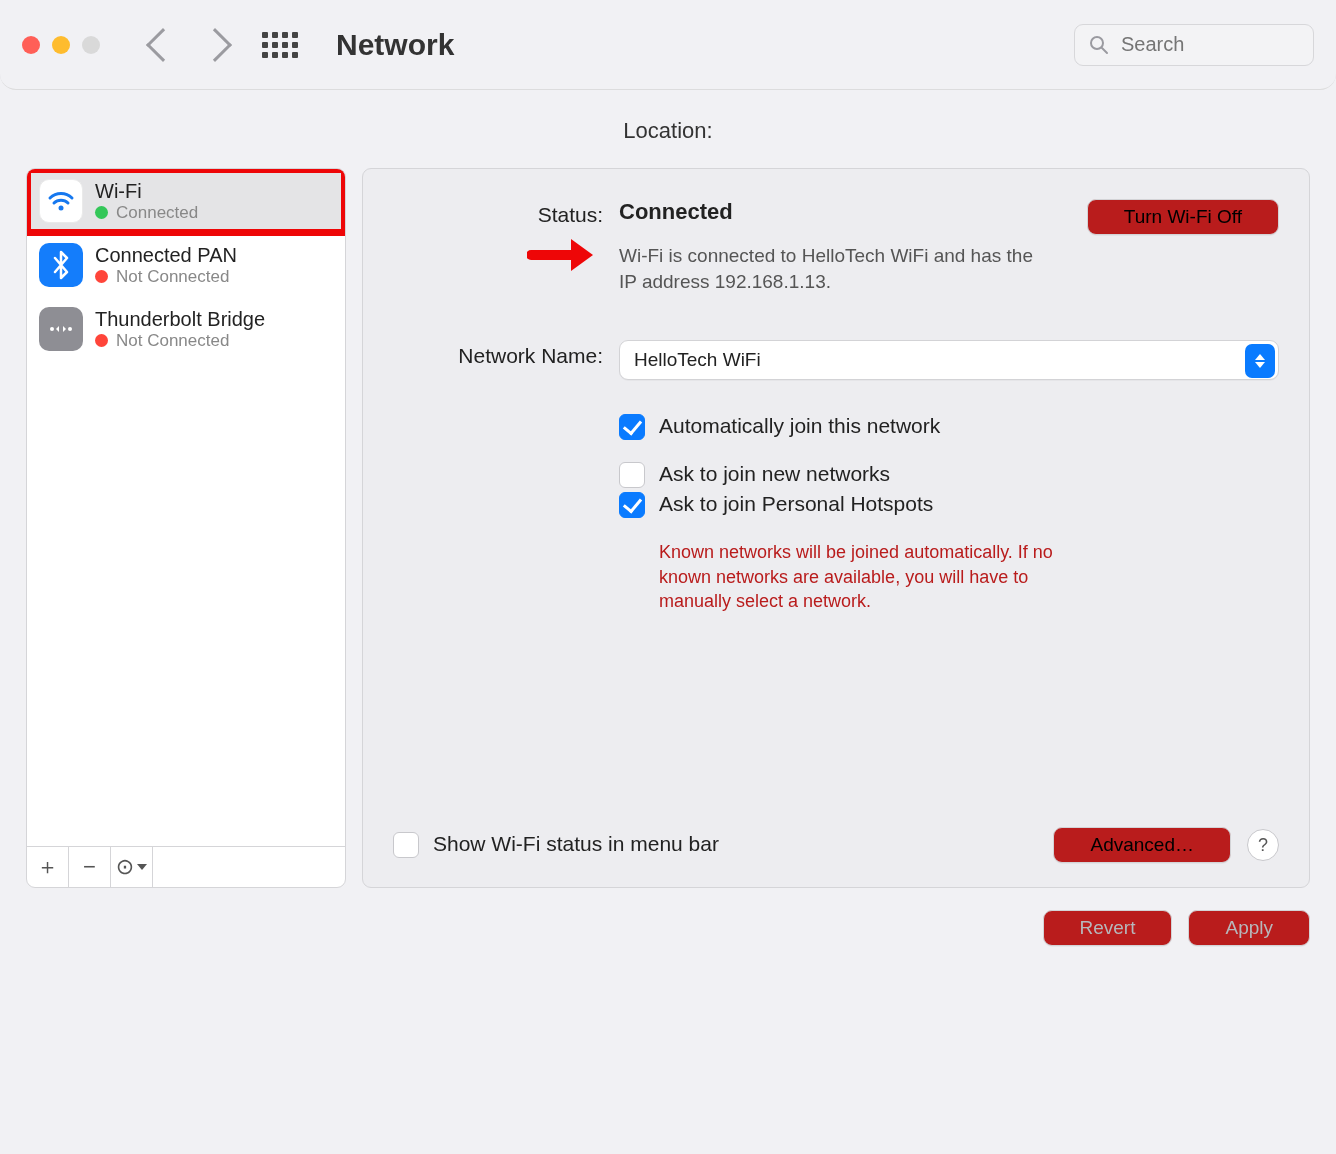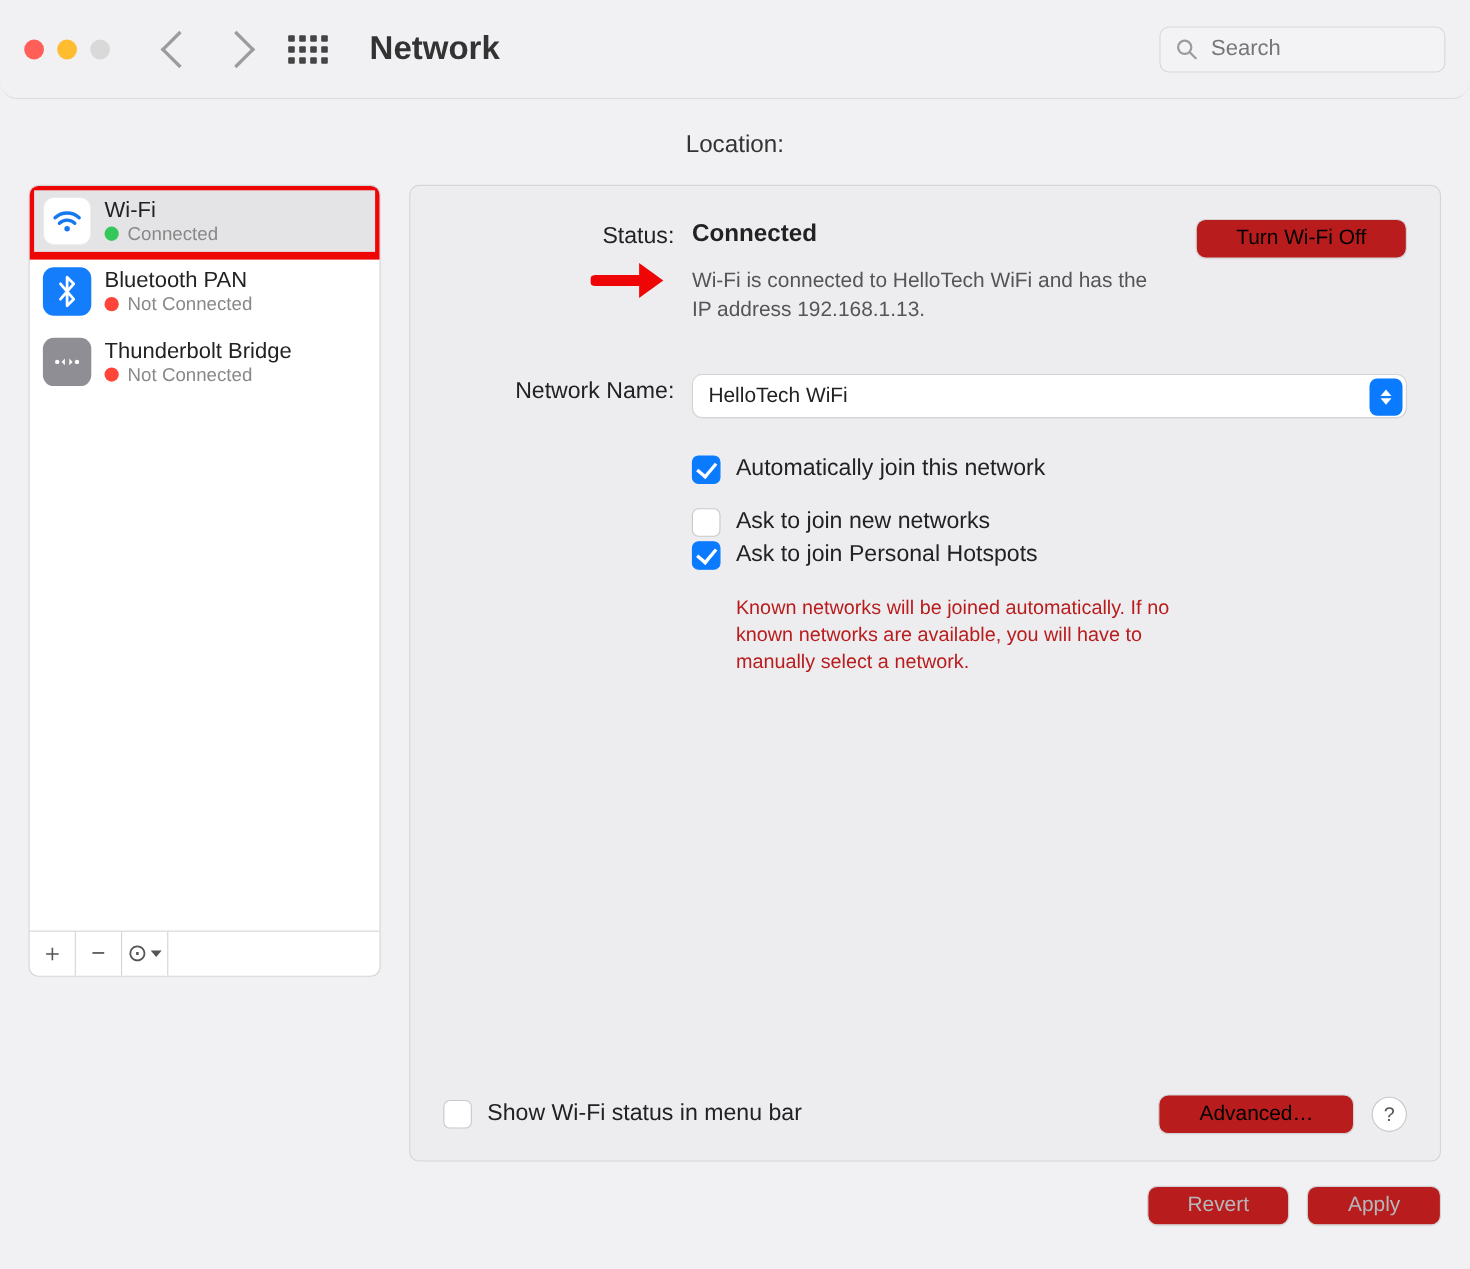--- a/index.html
+++ b/index.html
@@ -27,21 +27,21 @@
   .tl-close { background:#ff5f57;} .tl-min{background:#febc2e;} .tl-zoom{background:#d9d9d9;}
   .nav-chevron { width: 24px; height: 24px; border: solid #9b9ba0; border-width: 0 3px 3px 0; display:inline-block; padding:3px;}
   .chev-left { transform: rotate(135deg); }
   .chev-right { transform: rotate(-45deg); }
   .nav-btn { width:38px; display:flex; justify-content:center; align-items:center;}
   .grid-icon { display:grid; grid-template-columns:repeat(4,6px); grid-template-rows:repeat(3,6px); gap:4px; margin:0 14px;}
   .grid-icon div{background:#444;border-radius:1px;}
   .title { font-size:30px; font-weight:700; margin-left:10px; color:#333;}
   .spacer { flex:1;}
   .search-wrap {
-    width:260px; height:42px; border:1px solid #d7d7da; border-radius:9px;
+    width:240px; height:42px; border:1px solid #d7d7da; border-radius:9px;
     background:#fff0; display:flex; align-items:center; padding:0 14px; gap:10px;
     background:#f3f3f5;
   }
   .search-input {
     border:0; background:transparent; font-size:20px; color:#9a9aa0; outline:none; width:100%;
   }
   .mag-icon svg{display:block;}
   .location-row{
     display:flex; align-items:center; justify-content:center; gap:14px;
     padding:28px 0 24px;
@@ -54,21 +54,21 @@
   }
   .select-arrows{
     position:absolute; right:3px; top:3px; width:30px; height:34px;
     background:#0a7bff; border-radius:7px; display:flex; flex-direction:column;
     align-items:center; justify-content:center; gap:0px;
   }
   .sa-up,.sa-down{width:0;height:0;border-left:5px solid transparent;border-right:5px solid transparent;}
   .sa-up{border-bottom:6px solid #fff; margin-bottom:2px;}
   .sa-down{border-top:6px solid #fff;}
   .content{
-    display:flex; gap:26px; padding:0 26px 0 26px;
+    display:flex; gap:16px; padding:0 26px 0 26px;
   }
   .sidebar{
     width:320px; background:#fff; border:1px solid #d5d5d8; border-radius:9px;
     display:flex; flex-direction:column; overflow:hidden; height:720px;
   }
   .sb-list{flex:1;}
   .sb-item{
     display:flex; gap:12px; align-items:center; padding:10px 12px; cursor:pointer;
   }
   .sb-item.selected{background:#e4e4e6;}
@@ -88,21 +88,21 @@
   .sb-btn{
     width:42px;height:40px;border-right:1px solid #d5d5d8;display:flex;
     align-items:center;justify-content:center;font-size:22px;color:#555;user-select:none;
   }
   .sb-btn:last-child{border-right:0;}
   .sb-menu{display:flex;align-items:center;gap:3px;}
   .caret-sm{width:0;height:0;border-left:5px solid transparent;border-right:5px solid transparent;border-top:6px solid #555;}
 
   .detail{
     flex:1; background:#ededf0; border:1px solid #d5d5d8; border-radius:9px;
-    padding:30px 30px 24px; height:888px; display:flex; flex-direction:column; position:relative;
+    padding:30px 30px 24px; height:720px; display:flex; flex-direction:column; position:relative;
   }
   .row{display:flex; gap:16px; margin-bottom:18px;}
   .row-label{width:210px; text-align:right; font-size:21px; color:#222; padding-top:4px;}
   .row-body{flex:1;}
   .status-line{display:flex;align-items:flex-start;gap:16px;}
   .status-val{font-weight:700;font-size:22px;}
   .btn{
     background:#b91c1c;border:1px solid #d3d3d6;border-radius:9px;padding:6px 36px;
     font-size:19px;box-shadow:0 1px 0 rgba(0,0,0,.04);white-space:nowrap;
   }
@@ -201,21 +201,21 @@
         </div>
       </div>
 
       <div class="sb-item">
         <div class="svc-icon blue">
           <svg width="24" height="30" viewBox="0 0 24 30">
               <path d="M6 8 L18 22 L12 28 L12 2 L18 8 L6 22" stroke="#fff" stroke-width="2.5" fill="none" stroke-linejoin="round" stroke-linecap="round"></path>
             </svg>
         </div>
         <div class="sb-text">
-          <span class="sb-title">Bluetooth PAN</span>
+          <span class="sb-title">Connected PAN</span>
           <span class="sb-status">
               <span class="dot dot-red"></span>
               <span>Not Connected</span>
             </span>
         </div>
       </div>
 
       <div class="sb-item">
         <div class="svc-icon grey">
           <svg width="30" height="20" viewBox="0 0 30 20">

